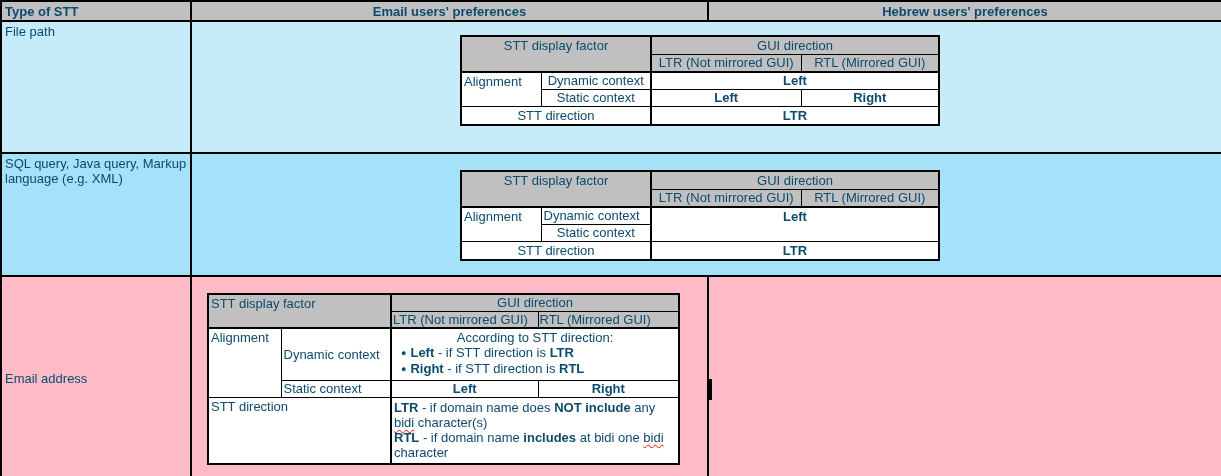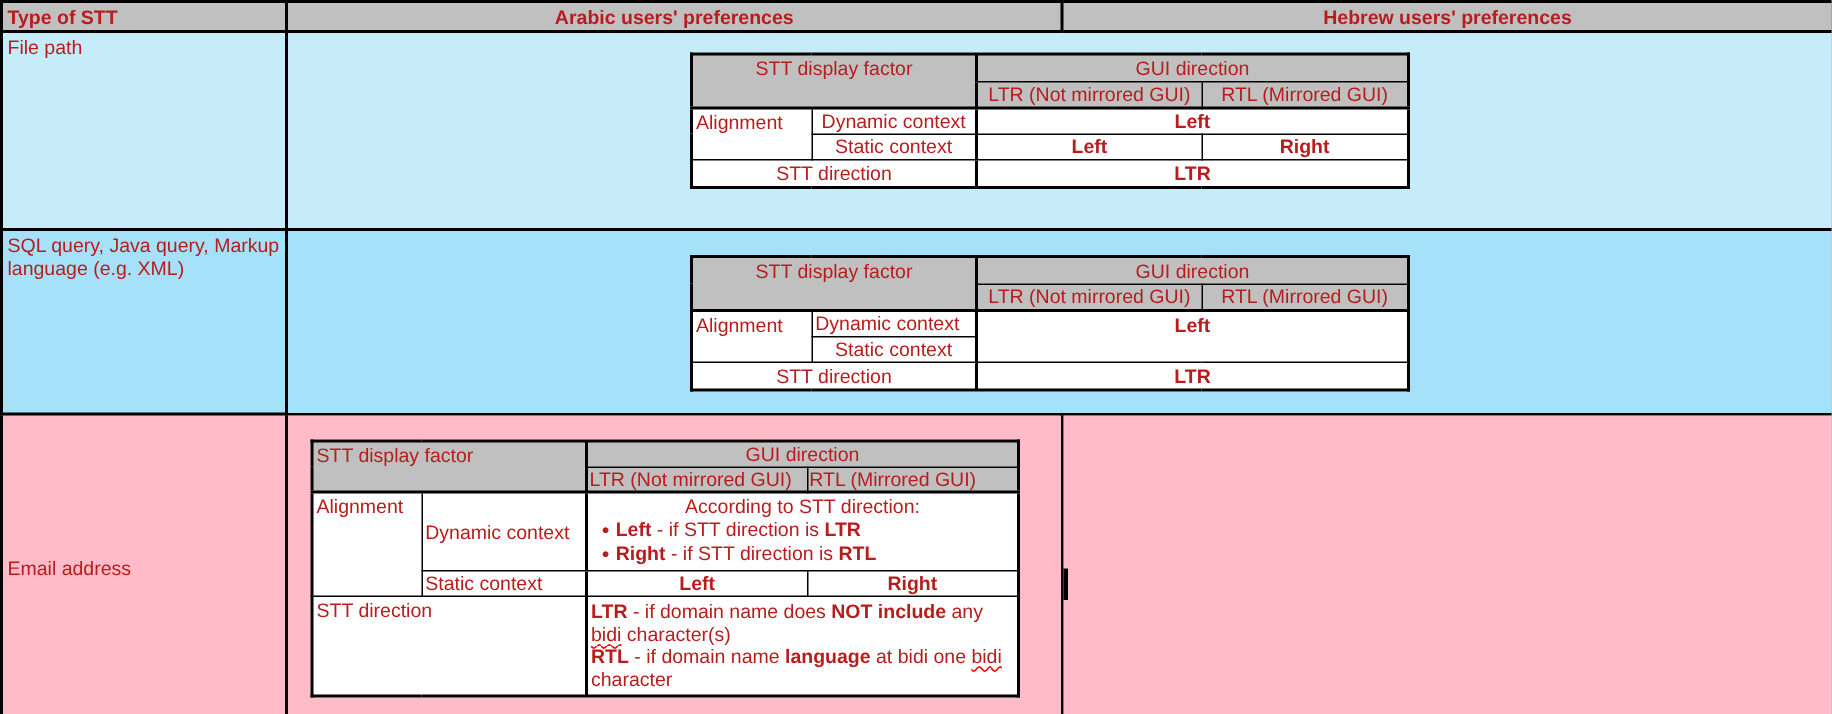--- a/index.html
+++ b/index.html
@@ -1,18 +1,18 @@
 <!DOCTYPE html>
 <html><head>
 <meta charset="utf-8">
 <style>
   html,body{margin:0;padding:0;background:#fff;}
   .screen{
     position:relative;width:1221px;height:476px;
-    font-family:"Liberation Sans",sans-serif;font-size:13px;color:#b91c1c;
+    font-family:"Liberation Sans",sans-serif;font-size:13px;color:#0c4a6e;
     overflow:hidden;
   }
   table.outer{
     border-collapse:collapse;table-layout:fixed;width:1221px;
     border:2px solid #000;
   }
   table.outer td{
     border:2px solid #000;padding:0;vertical-align:top;
     overflow:visible;box-sizing:border-box;
   }
@@ -55,21 +55,21 @@
 <div class="screen">
   <table class="outer">
     <colgroup>
         <col style="width:190px">
         <col style="width:517px">
         <col style="width:514px">
       </colgroup>
     <tbody>
         <tr style="height:20px">
       <td class="hcell hleft" style="background-color: rgb(192, 192, 192);">Type of STT</td>
-      <td class="hcell hcenter" style="background-color: rgb(192, 192, 192);">Arabic users' preferences</td>
+      <td class="hcell hcenter" style="background-color: rgb(192, 192, 192);">Email users' preferences</td>
       <td class="hcell hcenter" style="background-color: rgb(192, 192, 192);">Hebrew users' preferences</td>
     </tr>
 
     <tr style="height:132px">
       <td class="lblcell" style="background-color: rgb(198, 236, 250);">File path</td>
       <td colspan="2" class="rel" style="background-color: rgb(198, 236, 250);">
         <table class="ntable t1">
           <colgroup>
                 <col style="width:80px">
                 <col style="width:110px">
@@ -173,21 +173,21 @@
           <tr style="height:17px">
             <td class="lft">Static context</td>
             <td class="ctr b bL">Left</td>
             <td class="ctr b">Right</td>
           </tr>
           <tr style="height:67px">
             <td colspan="2" class="lft topv">STT direction</td>
             <td colspan="2" class="topv bL" style="padding:0">
               <div class="sttdir-lines">
                 <div><span class="b">LTR</span><span> - if domain name does </span><span class="b">NOT include</span><span> any </span><span class="wavy">bidi</span><span> character(s)</span></div>
-                <div><span class="b">RTL</span><span> - if domain name </span><span class="b">language</span><span> at bidi one </span><span class="wavy">bidi</span><span> character</span></div>
+                <div><span class="b">RTL</span><span> - if domain name </span><span class="b">includes</span><span> at bidi one </span><span class="wavy">bidi</span><span> character</span></div>
               </div>
             </td>
           </tr>
         </tbody>
             </table>
       </td>
       <td class="rel" style="background-color: rgb(255, 188, 200);">
         <div class="artifact"></div>
       </td>
     </tr>

